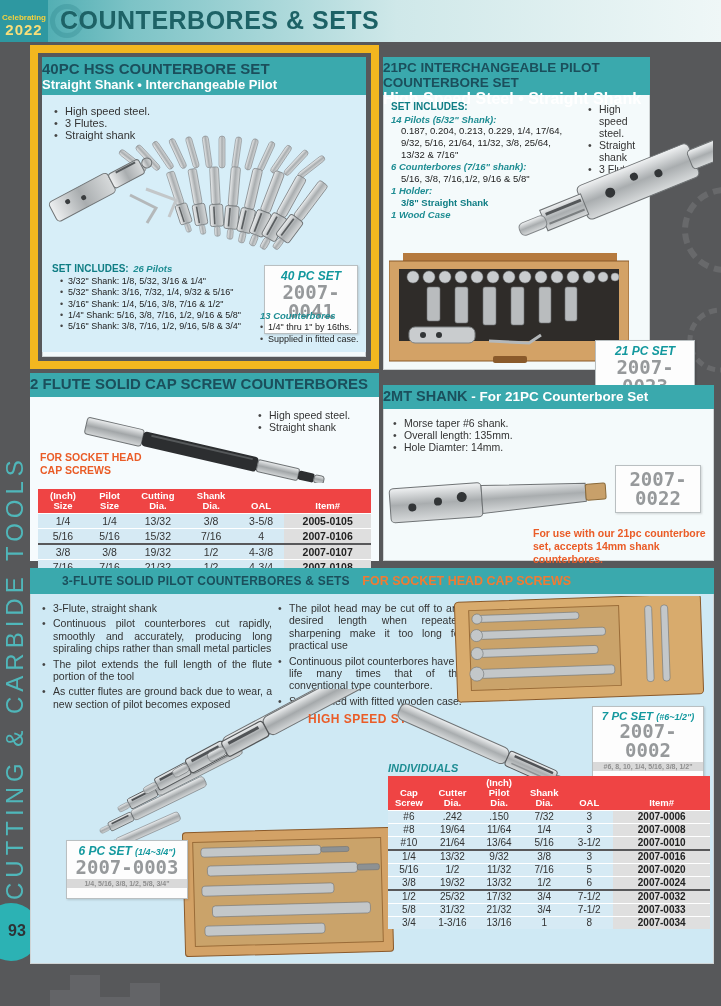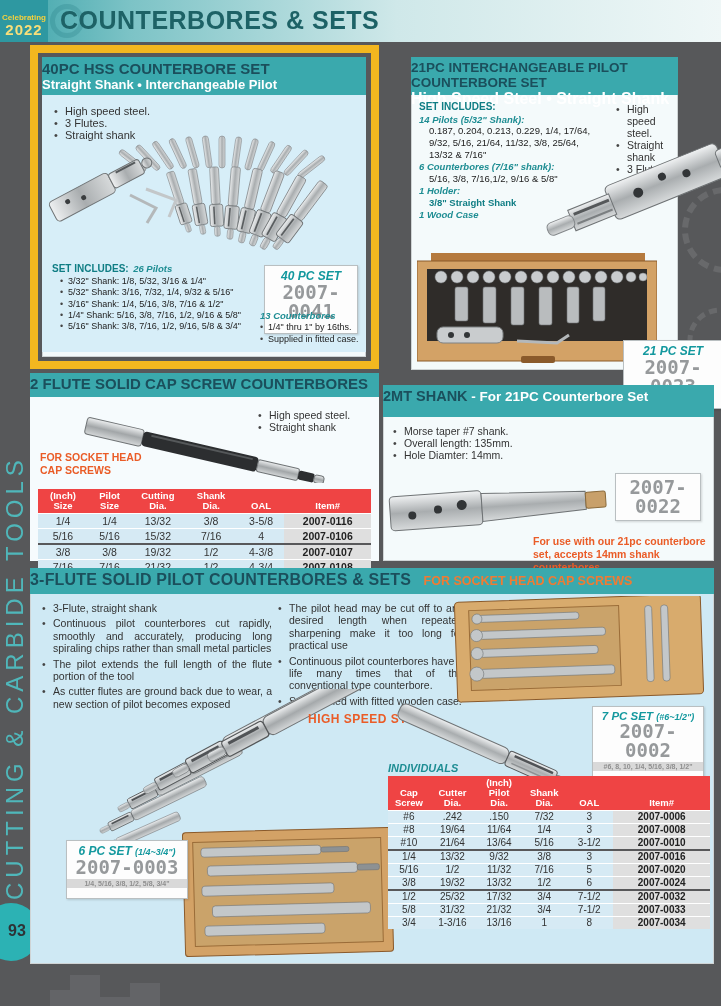--- a/index.html
+++ b/index.html
@@ -68,21 +68,21 @@
   #p40-set .hd { font-size:10px; }
   #p40-set .sub { font-size:9.5px; }
   #p40-pilots { font-size:9px; margin-left:8px; }
   #p40-pilots li { padding-left:8px; line-height:1.25; color:#222; }
   #p40-badge { position:absolute; left:222px; top:170px; width:94px; }
   #p40-cb { position:absolute; left:218px; top:215px; width:102px; font-size:9.5px; }
   #p40-cb ul { font-size:9px; margin-top:1px; }
   #p40-cb li { padding-left:8px; line-height:1.3; color:#222; }
 
   
-  #p21 { left:383px; top:57px; width:267px; height:313px;margin-left:28px; }
+  #p21 { left:383px; top:57px; width:267px; height:313px; }
   #p21 .band { height:38px; }
   #p21 .band-title { font-size:13.5px; }
   #p21 .band-sub { font-size:16px; }
   #p21-body { position:relative; height:275px; }
   #p21-inc { position:absolute; left:8px; top:6px; width:185px; font-size:9.5px; line-height:1.25; color:#222; }
   #p21-inc .hd { font-size:10px; }
   #p21-inc .lbl { display:block; }
   #p21-inc .det { display:block; margin-left:10px; }
   #p21-bullets { position:absolute; left:205px; top:8px; font-size:10.5px; }
   #p21-img { position:absolute; left:100px; top:28px; }
@@ -94,33 +94,33 @@
   #p2f .band { height:24px; padding-top:2px; }
   #p2f .band-title { font-size:15px; }
   #p2f-body { position:relative; height:164px; background:#f6fbfd; }
   #p2f-img { position:absolute; left:50px; top:2px; }
   #p2f-bullets { position:absolute; left:228px; top:12px; font-size:10.5px; }
   #p2f-note { position:absolute; left:10px; top:54px; font-size:10.5px; line-height:1.2; }
   #p2f-table { position:absolute; left:8px; top:92px; width:333px; }
 
   
   #p2mt { left:383px; top:385px; width:331px; height:176px; }
-  #p2mt .band { height:32px; padding-top:2px; }
+  #p2mt .band { height:24px; padding-top:2px; }
   #p2mt .band-title { display:inline; font-size:14.5px; }
   #p2mt .band-rest { display:inline; font-size:13.5px; font-weight:bold; color:#fff; }
   #p2mt-body { position:relative; height:152px; }
   #p2mt-bullets { position:absolute; left:10px; top:8px; font-size:10.5px; }
   #p2mt-badge { position:absolute; left:232px; top:56px; width:86px; padding:4px 4px; }
   #p2mt-img { position:absolute; left:2px; top:62px; }
   #p2mt-note { position:absolute; left:150px; top:118px; width:180px; font-size:10.5px; line-height:1.25; }
 
   
   #p3f { left:30px; top:568px; width:684px; height:396px; background:#cfe9f4; }
   #p3f .band { height:26px; padding-top:3px; }
-  #p3f .band-title { display:inline; font-size:16px; letter-spacing:.2px; }
+  #p3f .band-title { display:inline; font-size:12px; letter-spacing:.2px;margin-left:32px; }
   #p3f .band-note { display:inline; font-size:12.5px; font-weight:bold; color:#f07b33; margin-left:8px; }
   #p3f-body { position:relative; height:270px;border-radius:20px; }
   #p3f-bl, #p3f-br { position:absolute; top:8px; font-size:10.5px; line-height:1.18; }
   #p3f-bl { left:12px; width:230px; }
   #p3f-br { left:248px; width:185px; }
   #p3f-bl li, #p3f-br li { margin-bottom:3px; text-align:justify; }
   #p3f-case { position:absolute; left:420px; top:2px; }
   #p3f-fan { position:absolute; left:5px; top:95px; }
   #p3f-hss { position:absolute; left:278px; top:118px; font-size:12px; letter-spacing:.5px; }
   #p3f-tool { position:absolute; left:355px; top:100px; }
@@ -377,21 +377,21 @@
               <th>Item#</th>
             </tr>
           </thead>
           <tbody>
             <tr>
               <td>1/4</td>
               <td>1/4</td>
               <td>13/32</td>
               <td>3/8</td>
               <td>3-5/8</td>
-              <td class="item-col">2007-0116</td>
+              <td class="item-col">2005-0105</td>
             </tr>
             <tr class="group-end">
               <td>5/16</td>
               <td>5/16</td>
               <td>15/32</td>
               <td>7/16</td>
               <td>4</td>
               <td class="item-col">2007-0106</td>
             </tr>
             <tr>
@@ -422,21 +422,21 @@
         </table>
     </div>
   </div>
 
   <div id="p2mt" class="panel">
     <div class="band">
       <span class="band-title">2MT SHANK</span><span class="band-rest"> - For 21PC Counterbore Set</span>
     </div>
     <div id="p2mt-body">
       <ul id="p2mt-bullets" class="blist">
-          <li>Morse taper #7 shank.</li>
+          <li>Morse taper #6 shank.</li>
           <li>Overall length: 135mm.</li>
           <li>Hole Diamter: 14mm.</li>
         </ul>
       <div id="p2mt-badge" class="badge">
         <span class="bi">2007-0022</span>
       </div>
       <svg id="p2mt-img" width="230" height="66" viewBox="0 0 230 66">
         <defs>
           <linearGradient id="met4" x1="0" y1="0" x2="0" y2="1">
             <stop offset="0" stop-color="#f0f2f3"></stop>

